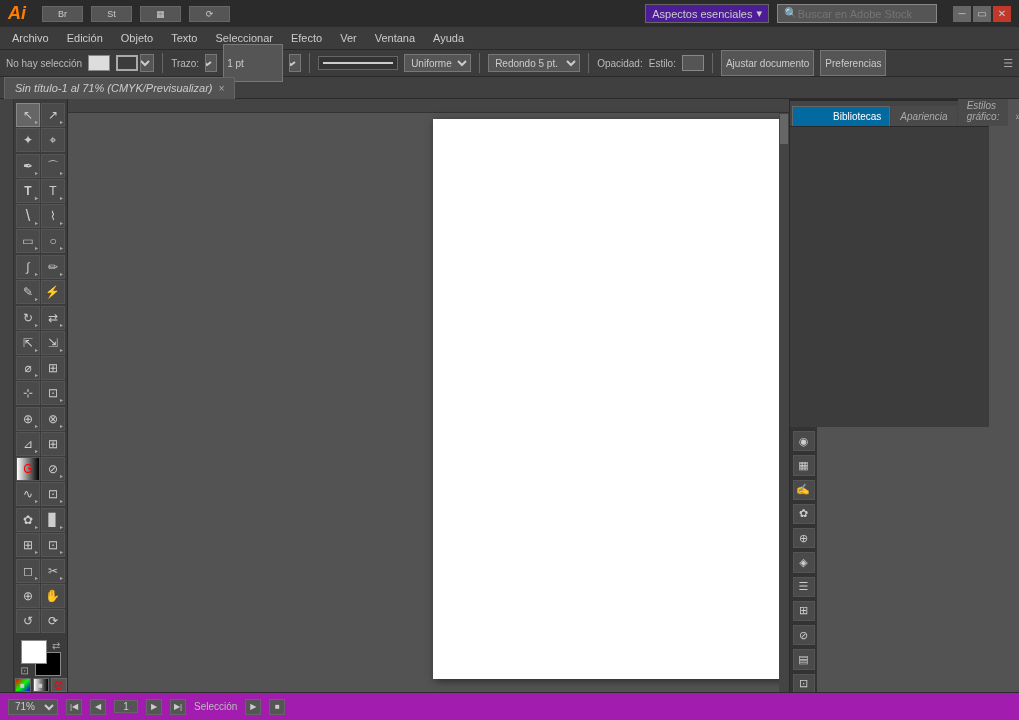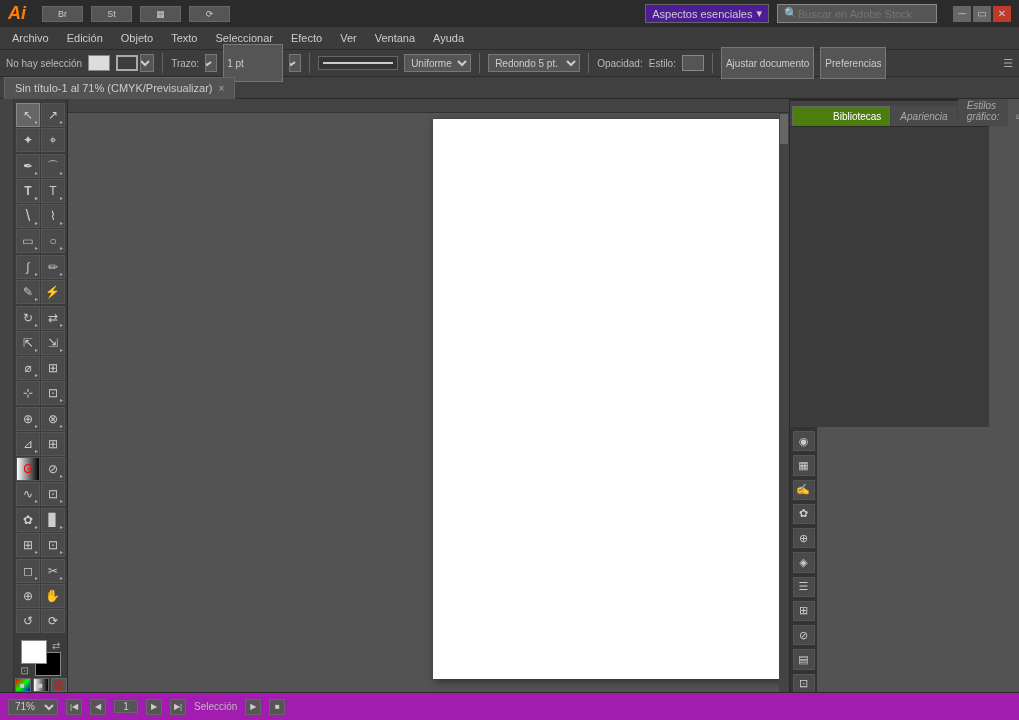--- a/index.html
+++ b/index.html
@@ -90,21 +90,21 @@
     .opt-select {
       background: #555; border: 1px solid #777; color: #ccc;
       font-size: 10px; padding: 1px 2px; height: 18px;
     }
     .opt-input {
       background: #555; border: 1px solid #777; color: #ccc;
       font-size: 10px; padding: 18px 3px; height: 18px; width: 60px;
     }
     .opt-btn {
       background: #555; border: 1px solid #777; color: #ccc;
-      font-size: 10px; padding: 1px 4px; height: 32px; cursor: pointer;
+      font-size: 10px; padding: 1px 4px; height: 26px; cursor: pointer;
     }
     .opt-color-swatch {
       width: 22px; height: 16px;
       background: #000;
       border: 1px solid #888;
     }
     .opt-divider { width: 1px; height: 20px; background: #666; margin: 0 2px; }
     .stroke-line-preview {
       width: 80px; height: 14px;
       background: #333;
@@ -114,20 +114,21 @@
     .stroke-line-inner { width: 70px; height: 2px; background: #ccc; }
 
     
     #tab-bar {
       height: 22px;
       background: #404040;
       border-bottom: 1px solid #2a2a2a;
       display: flex;
       align-items: center;
       padding-left: 4px;
+      font-style: italic;
     }
     .doc-tab {
       height: 22px;
       background: #535353;
       border: 1px solid #666;
       border-bottom: none;
       padding: 0 10px;
       display: flex; align-items: center; gap: 6px;
       font-size: 11px; color: #ccc;
       cursor: pointer;
@@ -278,21 +279,21 @@
     }
     .panel-tab {
       padding: 4px 8px;
       font-size: 10px; color: #bbb;
       cursor: pointer;
       border: 1px solid transparent;
       border-bottom: none;
       margin-right: 1px;
     }
     .panel-tab.active {
-      background: #4d7c0f;
+      background: #0369a1;
       border-color: #666;
       color: #fff;
       padding-left: 40px;
     }
     .panel-tab.inactive {
       background: #4a4a4a;
       color: #aaa;
       font-style: italic;
     }
     .panel-more-btn {

